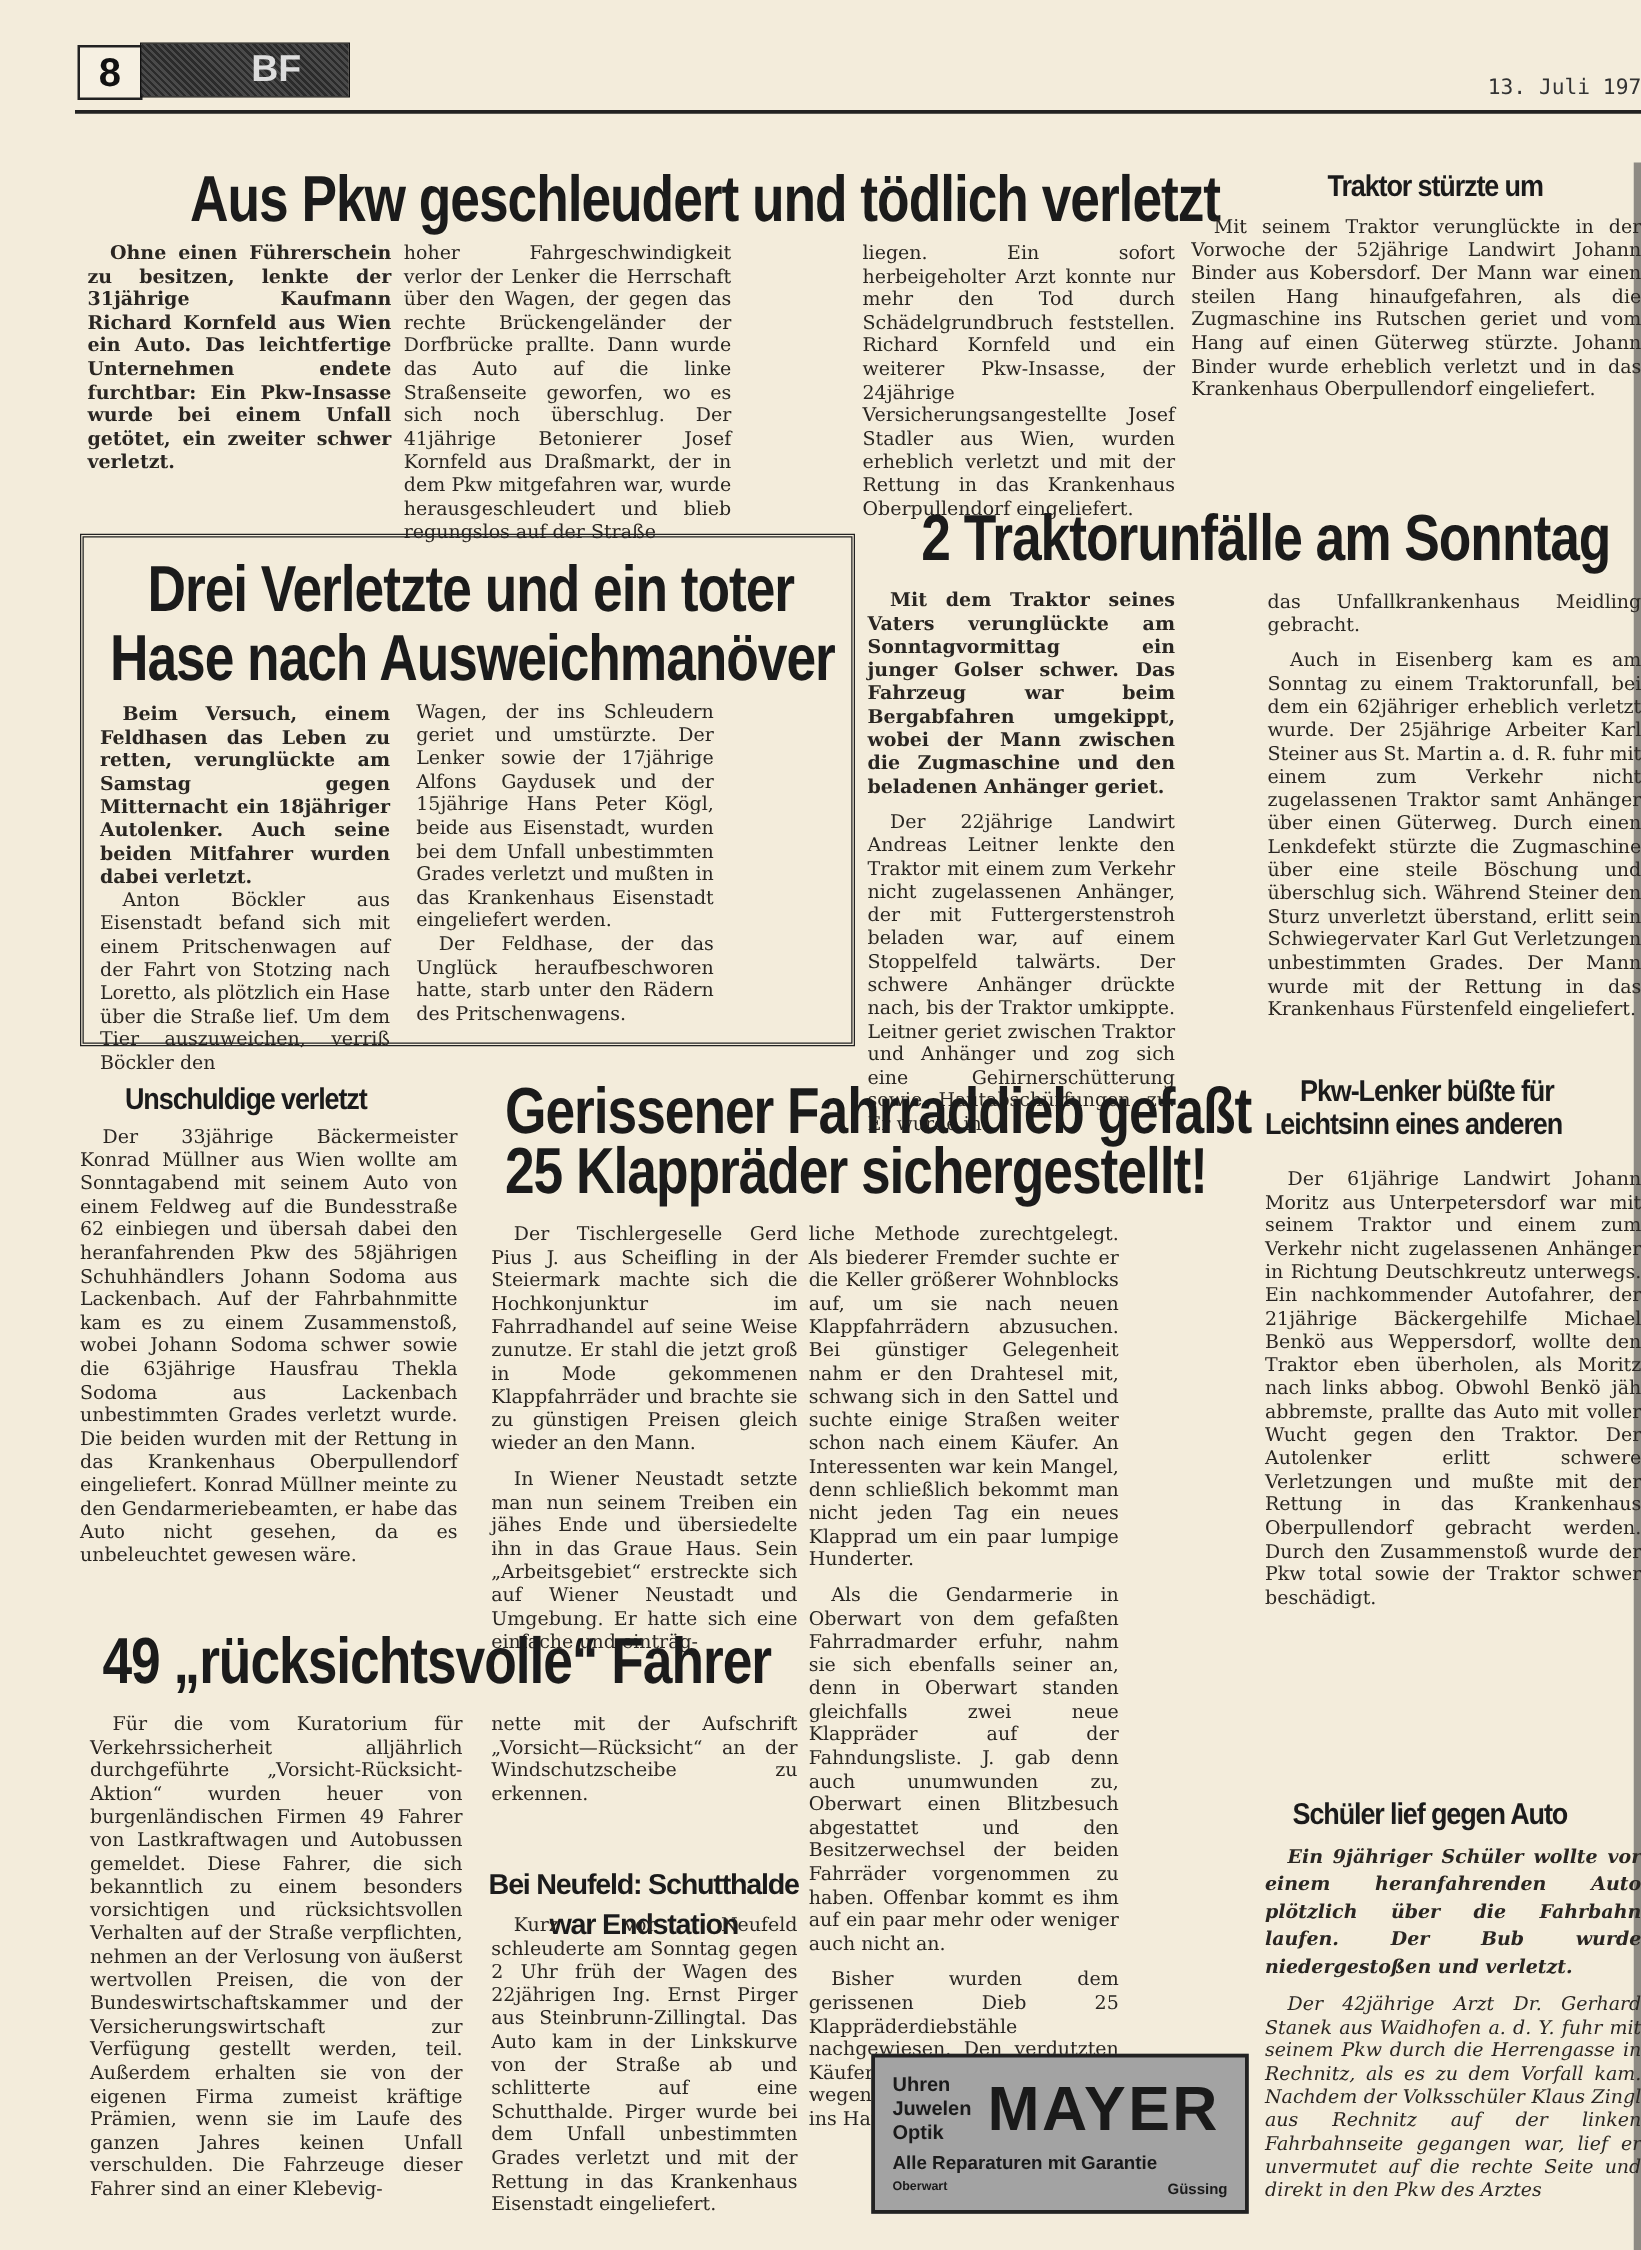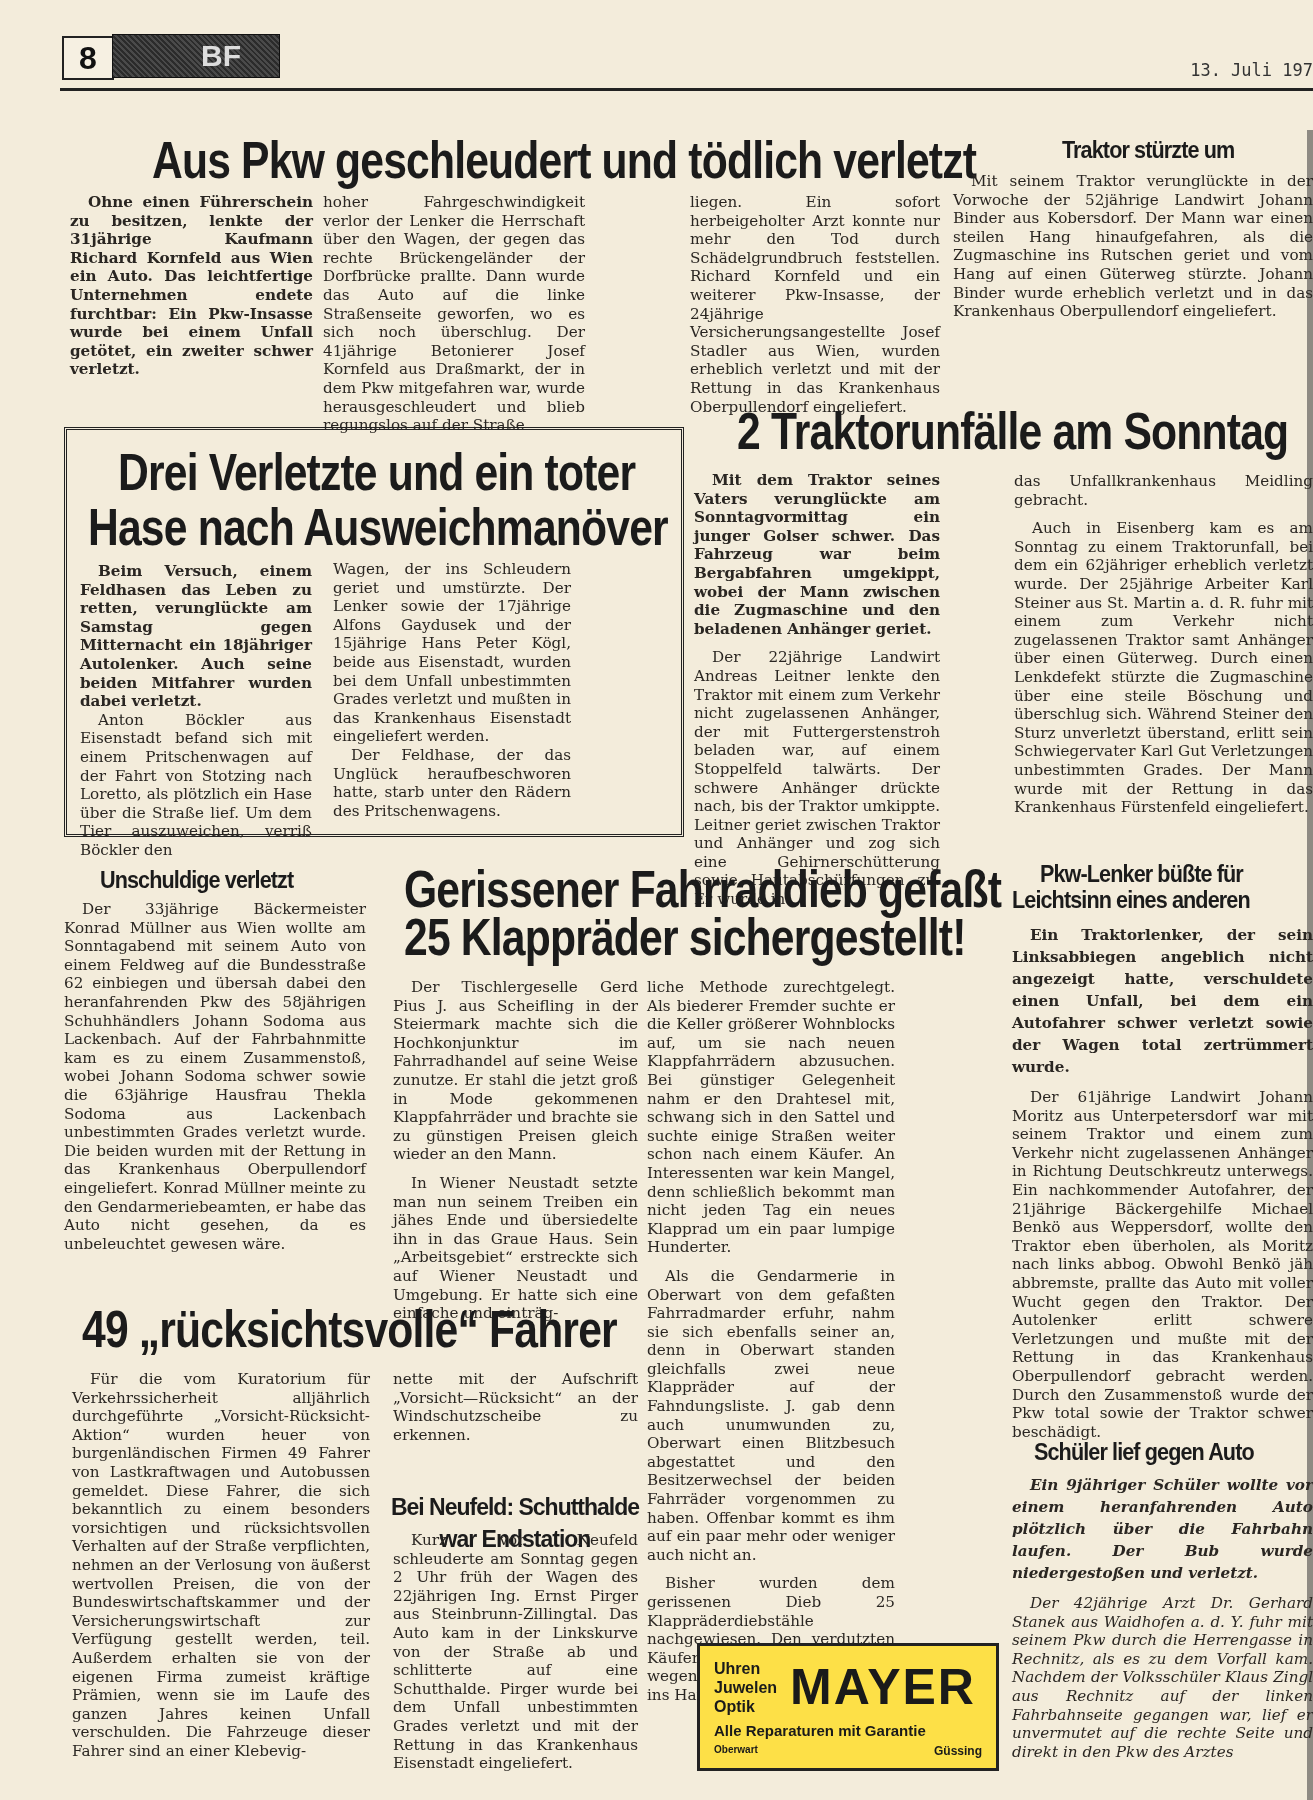--- a/index.html
+++ b/index.html
@@ -52,21 +52,21 @@
   .col p + p { margin-top: 0; }
   .col .lead { font-weight: bold; }
   .gap { margin-top: 10px !important; }
 
   .boxed {
     left: 64px; top: 427px; width: 614px; height: 404px;
     border: 3px double #222;
   }
   .ad {
     left: 697px; top: 1643px; width: 296px; height: 122px;
-    border: 3px solid #222; background: #fde047;
+    border: 3px solid #222; background: #a3a3a3;
     font-family: "Liberation Sans", sans-serif; font-weight: bold; color: #1a1a1a;
   }
   .ad .small { position: absolute; left: 14px; font-size: 16px; line-height: 18px; }
   .ad .mayer { position: absolute; left: 90px; top: 16px; font-size: 50px; line-height: 50px; letter-spacing: 2px; }
   .ad .line { position: absolute; left: 14px; top: 76px; font-size: 15px; }
   .ad .city-l { position: absolute; left: 14px; top: 98px; font-size: 10px; }
   .ad .city-r { position: absolute; right: 14px; top: 98px; font-size: 12px; }
 </style>
 </head>
 <body>
@@ -126,21 +126,20 @@
 </div>
 <div class="abs col" style="left:647px; top:978px; width:248px;">
   <p style="text-indent:0">liche Methode zurechtgelegt. Als biederer Fremder suchte er die Keller größerer Wohnblocks auf, um sie nach neuen Klappfahrrädern abzusuchen. Bei günstiger Gelegenheit nahm er den Drahtesel mit, schwang sich in den Sattel und suchte einige Straßen weiter schon nach einem Käufer. An Interessenten war kein Mangel, denn schließlich bekommt man nicht jeden Tag ein neues Klapprad um ein paar lumpige Hunderter.</p>
   <p class="gap">Als die Gendarmerie in Oberwart von dem gefaßten Fahrradmarder erfuhr, nahm sie sich ebenfalls seiner an, denn in Oberwart standen gleichfalls zwei neue Klappräder auf der Fahndungsliste. J. gab denn auch unumwunden zu, Oberwart einen Blitzbesuch abgestattet und den Besitzerwechsel der beiden Fahrräder vorgenommen zu haben. Offenbar kommt es ihm auf ein paar mehr oder weniger auch nicht an.</p>
   <p class="gap">Bisher wurden dem gerissenen Dieb 25 Klappräderdiebstähle nachgewiesen. Den verdutzten Käufern wird eine Anzeige wegen bedenklichen Ankaufs ins Haus flattern.</p>
 </div>
 
 <div class="abs hl hl-mid" style="left:1040px; top:860px;">Pkw-Lenker büßte für</div>
 <div class="abs hl hl-mid" style="left:1012px; top:886px;">Leichtsinn eines anderen</div>
 <div class="abs col" style="left:1012px; top:924px; width:301px; line-height:22px;">
-  <p class="lead">Ein Traktorlenker, der sein Linksabbiegen angeblich nicht angezeigt hatte, verschuldete einen Unfall, bei dem ein Autofahrer schwer verletzt sowie der Wagen total zertrümmert wurde.</p>
   <p class="gap" style="line-height:18.6px">Der 61jährige Landwirt Johann Moritz aus Unterpetersdorf war mit seinem Traktor und einem zum Verkehr nicht zugelassenen Anhänger in Richtung Deutschkreutz unterwegs. Ein nachkommender Autofahrer, der 21jährige Bäckergehilfe Michael Benkö aus Weppersdorf, wollte den Traktor eben überholen, als Moritz nach links abbog. Obwohl Benkö jäh abbremste, prallte das Auto mit voller Wucht gegen den Traktor. Der Autolenker erlitt schwere Verletzungen und mußte mit der Rettung in das Krankenhaus Oberpullendorf gebracht werden. Durch den Zusammenstoß wurde der Pkw total sowie der Traktor schwer beschädigt.</p>
 </div>
 
 <div class="abs hl hl-big" style="left:82px; top:1302px;">49 „rücksichtsvolle“ Fahrer</div>
 <div class="abs col" style="left:72px; top:1370px; width:298px;">
     <p>Für die vom Kuratorium für Verkehrssicherheit alljährlich durchgeführte „Vorsicht-Rücksicht-Aktion“ wurden heuer von burgenländischen Firmen 49 Fahrer von Lastkraftwagen und Autobussen gemeldet. Diese Fahrer, die sich bekanntlich zu einem besonders vorsichtigen und rücksichtsvollen Verhalten auf der Straße verpflichten, nehmen an der Verlosung von äußerst wertvollen Preisen, die von der Bundeswirtschaftskammer und der Versicherungswirtschaft zur Verfügung gestellt werden, teil. Außerdem erhalten sie von der eigenen Firma zumeist kräftige Prämien, wenn sie im Laufe des ganzen Jahres keinen Unfall verschulden. Die Fahrzeuge dieser Fahrer sind an einer Klebevig-</p>
   </div>
 <div class="abs col" style="left:393px; top:1370px; width:245px;">
     <p style="text-indent:0">nette mit der Aufschrift „Vorsicht—Rücksicht“ an der Windschutzscheibe zu erkennen.</p>
   </div>

